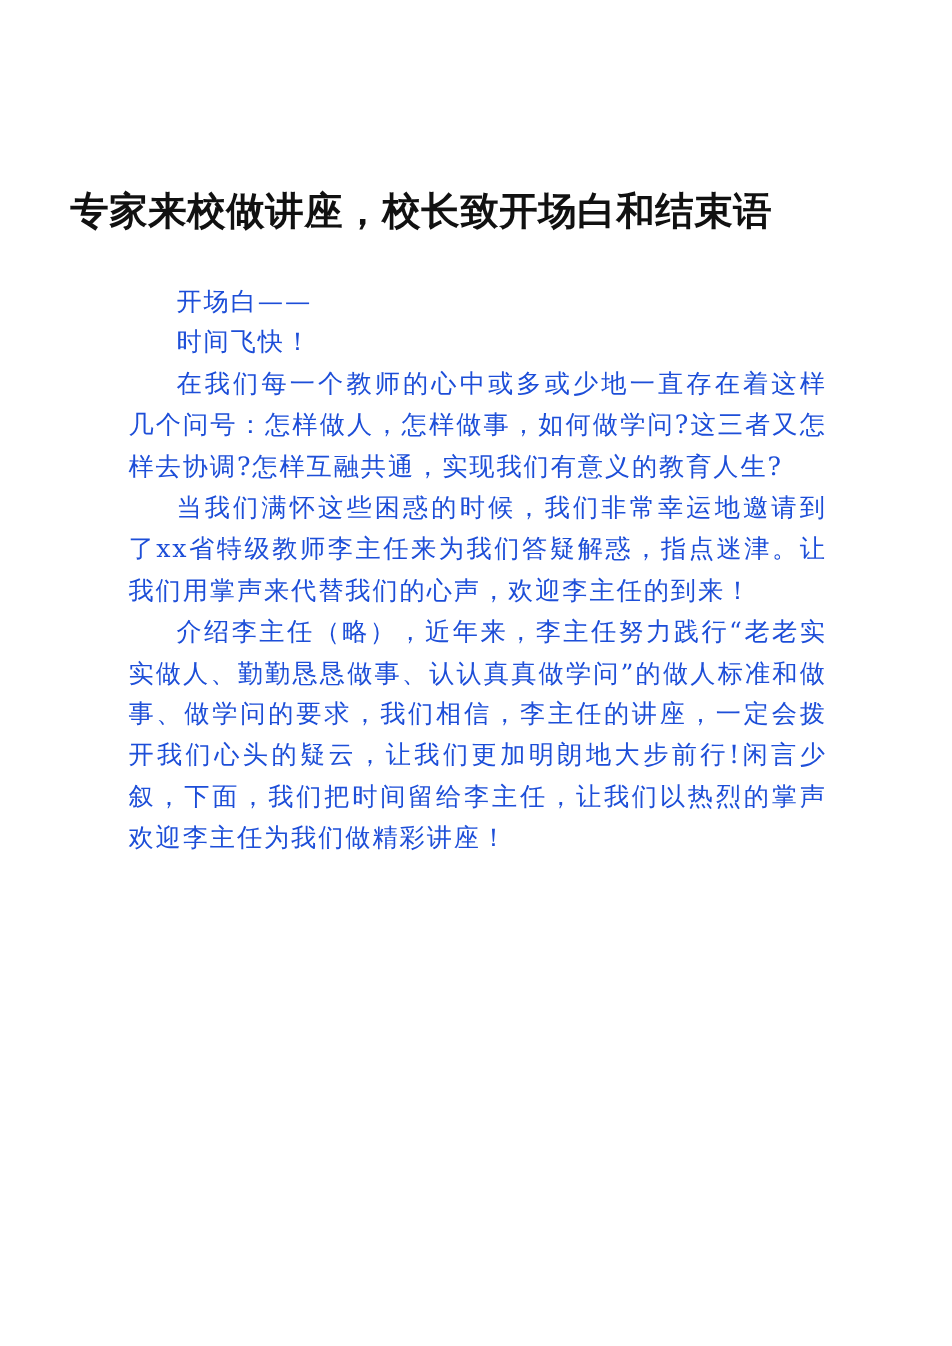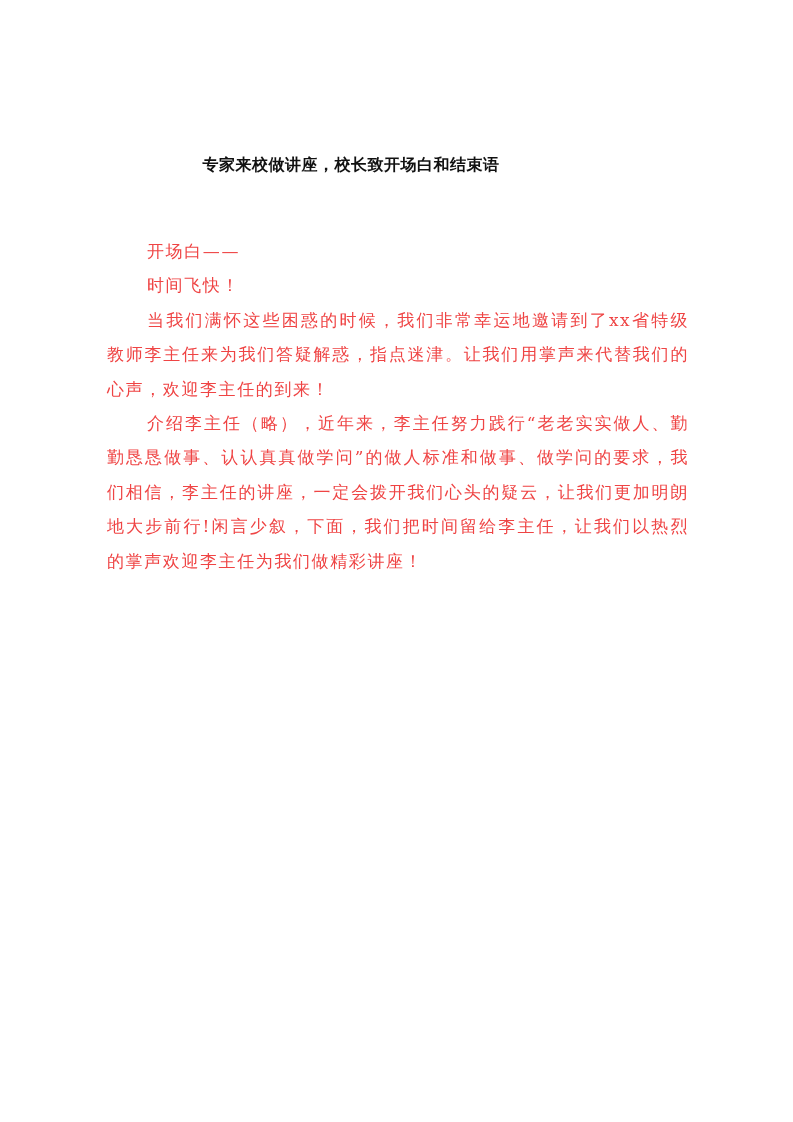--- a/index.html
+++ b/index.html
@@ -2,36 +2,37 @@
 <html><head>
 <meta charset="utf-8">
 <style>
   html, body { margin: 0; padding: 0; background: #ffffff; }
   body { width: 793px; height: 1122px; position: relative; overflow: hidden; }
   .page { position: absolute; left: 0; top: 0; width: 793px; height: 1122px; background: #fff; }
   .title {
     position: absolute; left: 0; width: 702px; top: 155px;
     text-align: center;
     font-family: "DejaVu Sans", sans-serif;
-    font-weight: bold; font-size: 16px; color: #111;
+    font-weight: bold; font-size: 32px; color: #111;
     letter-spacing: 0.5px;
   }
   .body {
     position: absolute; left: 107px; top: 234px; width: 582px;
     font-family: "DejaVu Serif", serif;
-    font-size: 17px; line-height: 34.4px; color: #ef4444;
+    font-size: 21px; line-height: 34.4px; color: #1d4ed8;
     text-align: justify; text-justify: inter-character;
     letter-spacing: 1.6px;
   }
   .p { margin: 0; text-indent: 40px; }
 </style>
 </head>
 <body>
 
 <div class="page">
   <div class="title">专家来校做讲座，校长致开场白和结束语</div>
   <div class="body">
     <p class="p">开场白——</p>
     <p class="p">时间飞快！</p>
+    <p class="p">在我们每一个教师的心中或多或少地一直存在着这样几个问号：怎样做人，怎样做事，如何做学问?这三者又怎样去协调?怎样互融共通，实现我们有意义的教育人生?</p>
     <p class="p">当我们满怀这些困惑的时候，我们非常幸运地邀请到了xx省特级教师李主任来为我们答疑解惑，指点迷津。让我们用掌声来代替我们的心声，欢迎李主任的到来！</p>
     <p class="p">介绍李主任（略），近年来，李主任努力践行“老老实实做人、勤勤恳恳做事、认认真真做学问”的做人标准和做事、做学问的要求，我们相信，李主任的讲座，一定会拨开我们心头的疑云，让我们更加明朗地大步前行!闲言少叙，下面，我们把时间留给李主任，让我们以热烈的掌声欢迎李主任为我们做精彩讲座！</p>
   </div>
 </div>
 
 </body></html>

